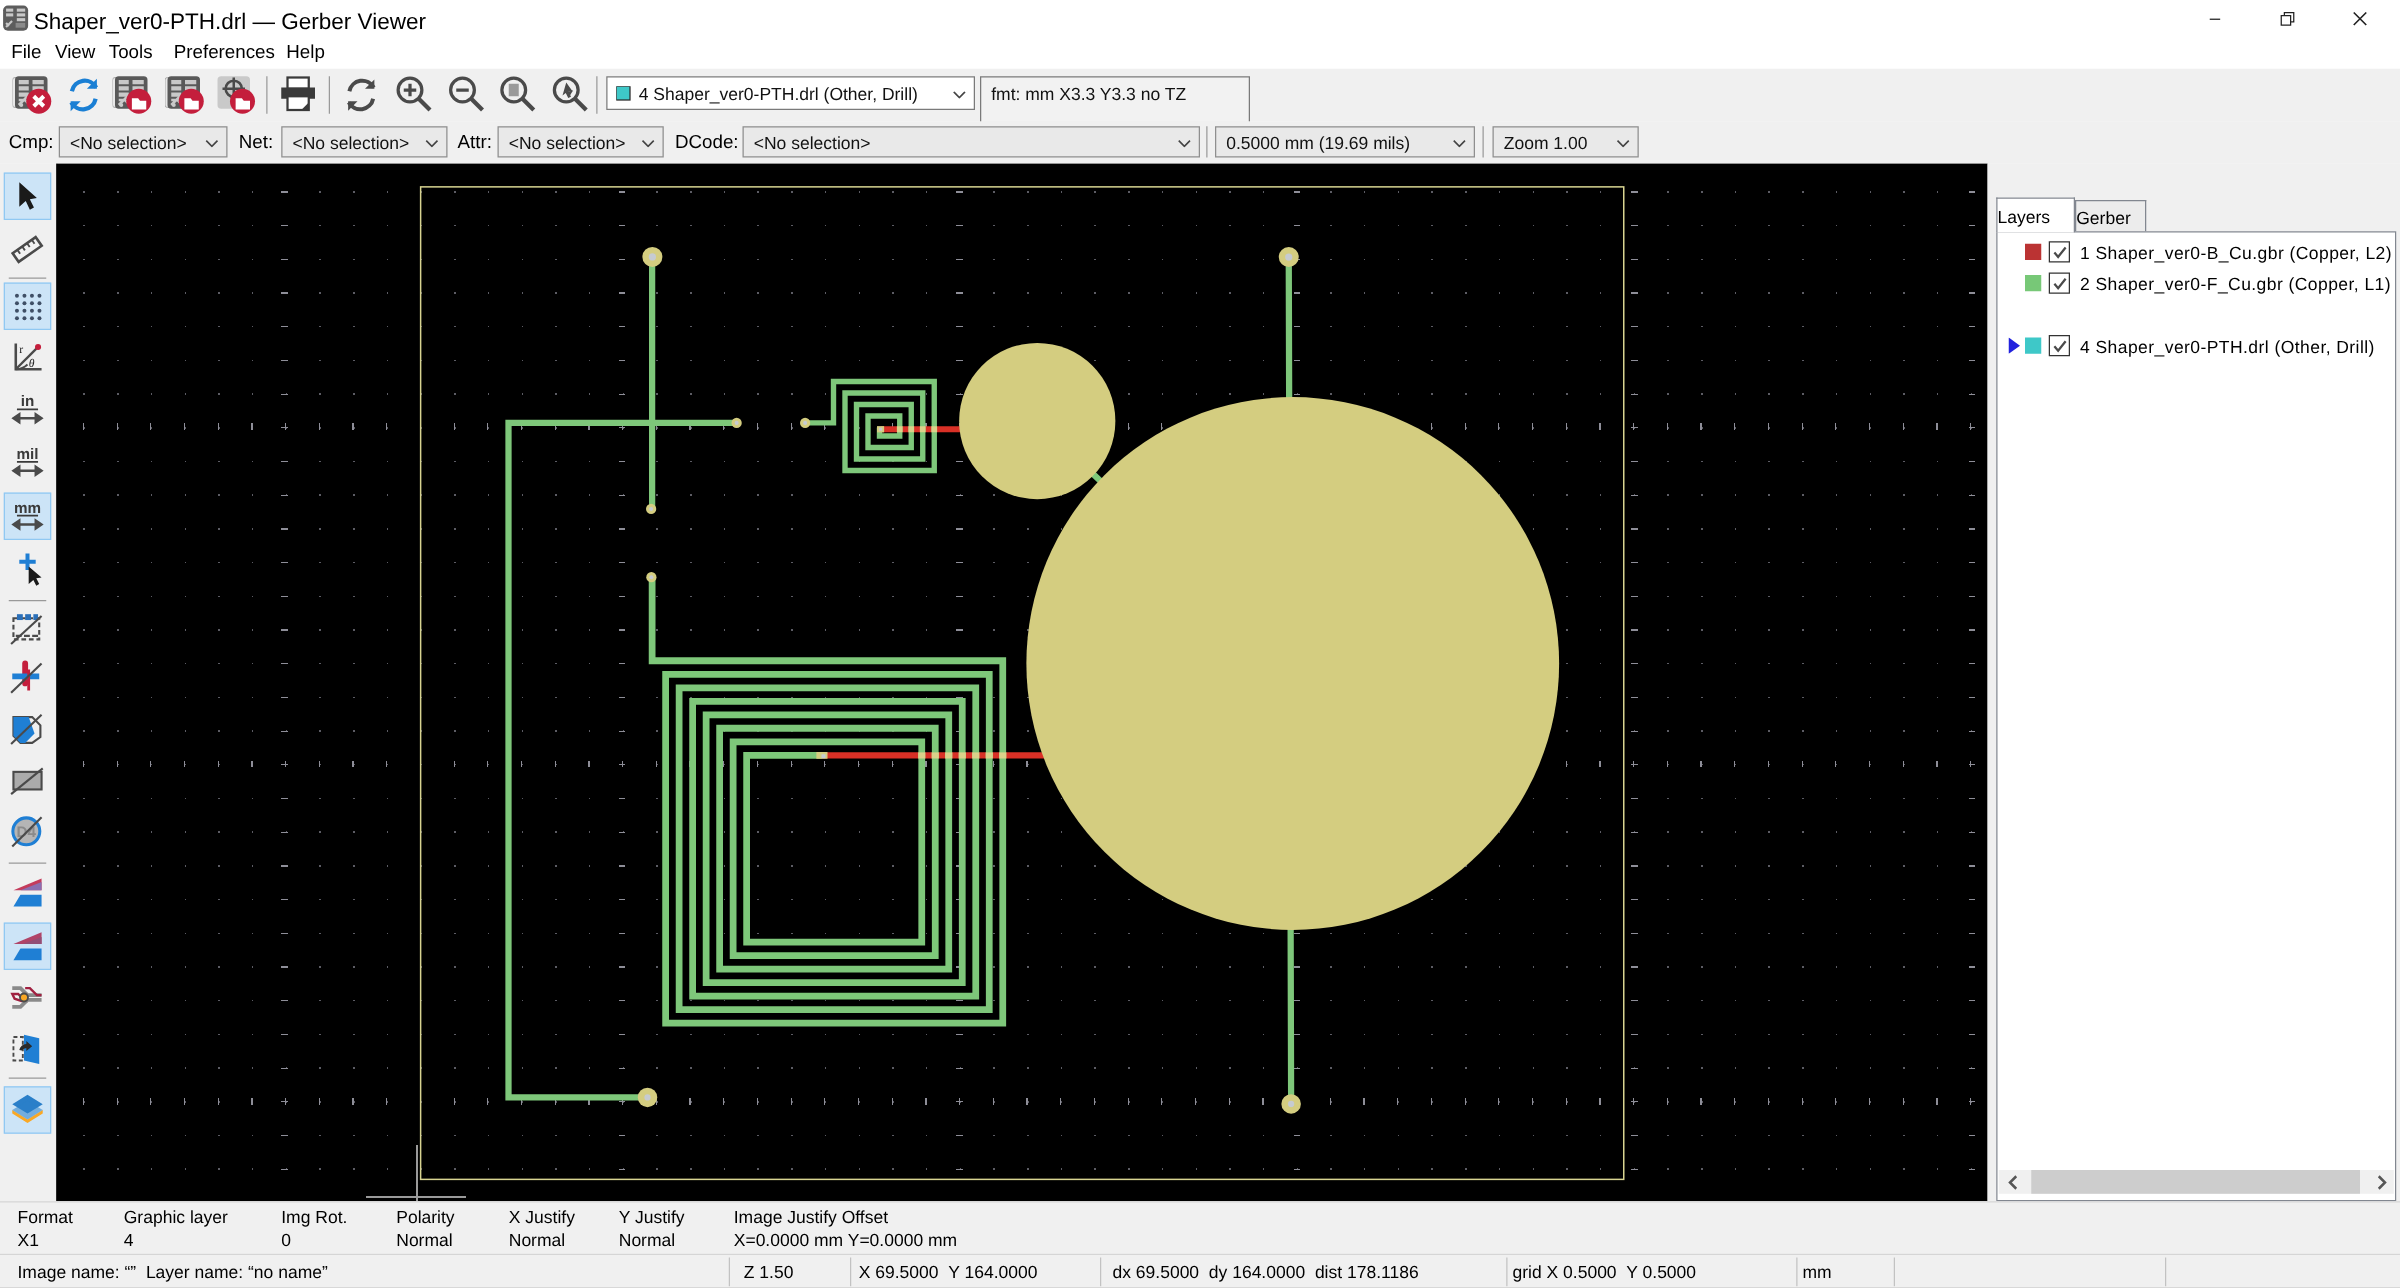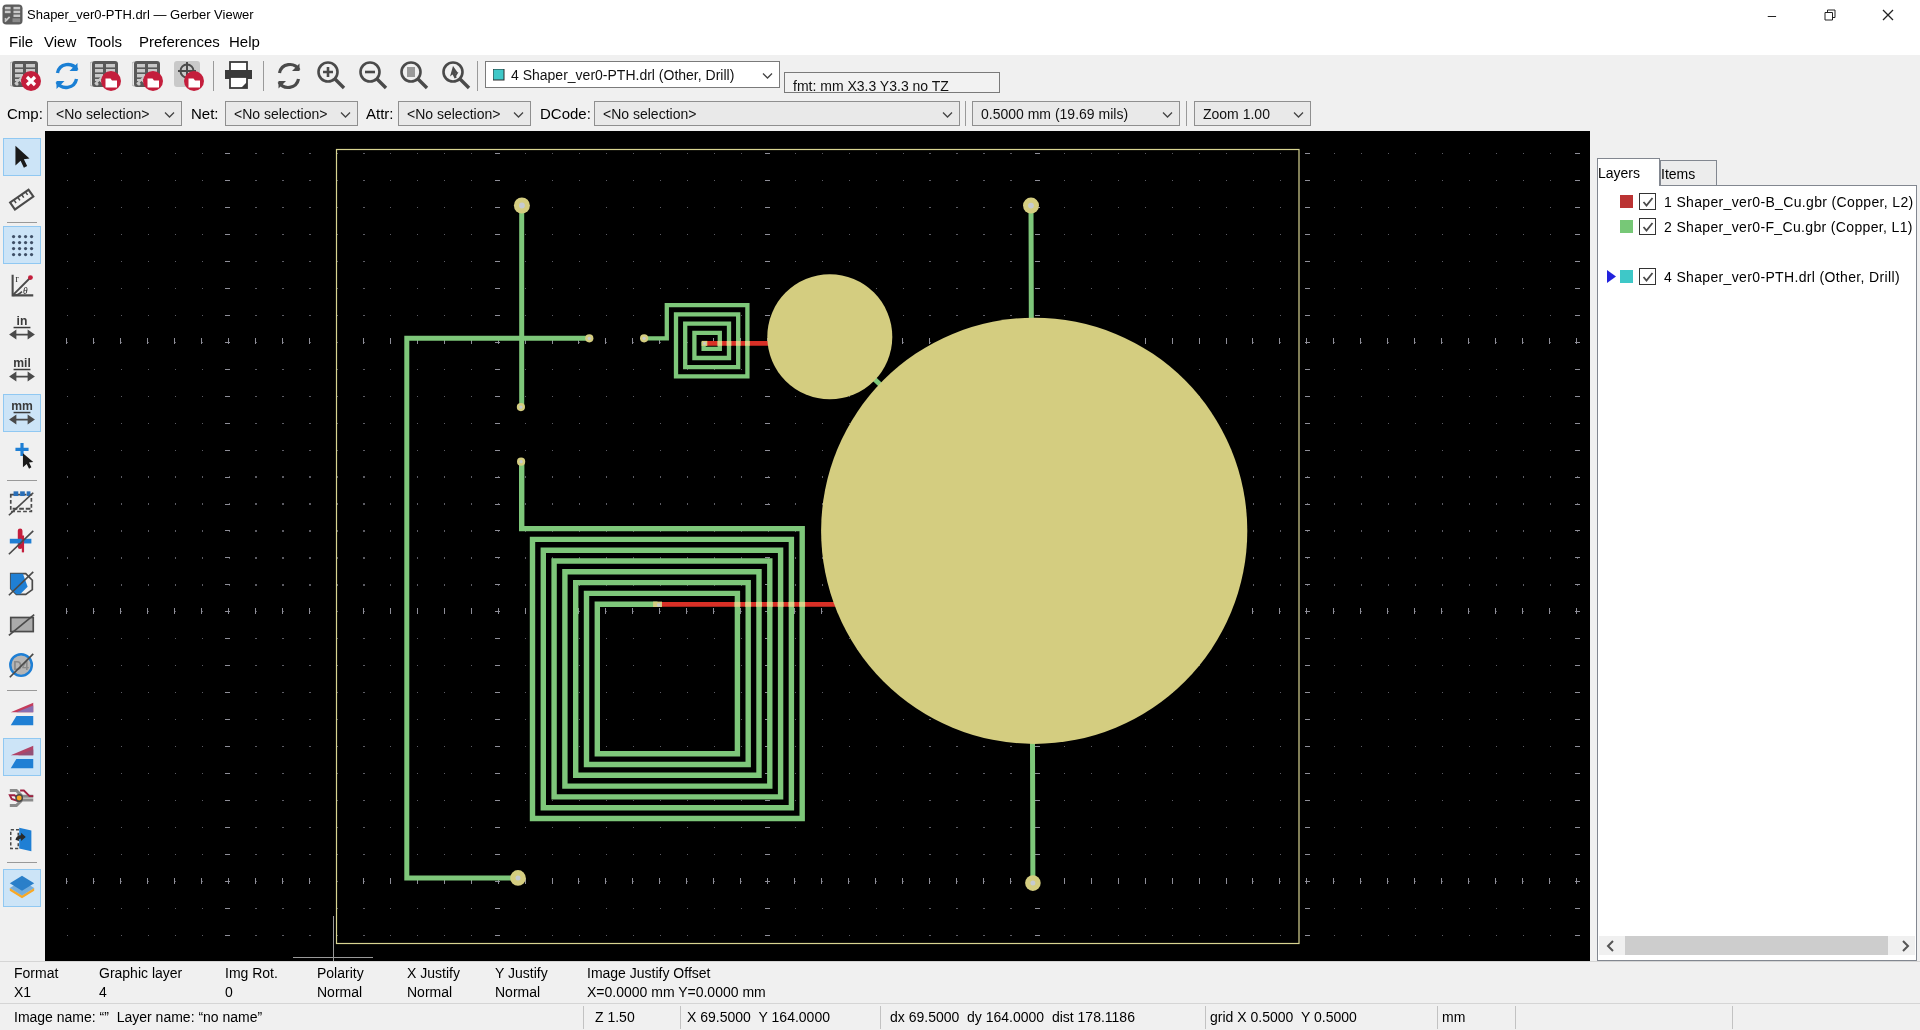--- a/index.html
+++ b/index.html
@@ -1,17 +1,17 @@
 <!DOCTYPE html>
 <html><head><meta charset="utf-8"><style>
 *{margin:0;padding:0;box-sizing:border-box;}
 html,body{width:1920px;height:1030px;overflow:hidden;font-family:"Liberation Sans",sans-serif;background:#fff;}
 .abs{position:absolute;}
 #titlebar{position:absolute;left:0;top:0;width:1920px;height:30px;background:#fff;}
-#titlebar .title{position:absolute;left:27px;top:7px;font-size:13px;color:#000;}
+#titlebar .title{position:absolute;left:27px;top:7px;font-size:18px;color:#000;}
 .winbtn{position:absolute;top:0;width:46px;height:30px;text-align:center;line-height:30px;font-size:15px;color:#222;}
 #menubar{position:absolute;left:0;top:30px;width:1908px;height:25px;background:#fff;font-size:15px;color:#000;}
 #menubar span{position:absolute;top:3px;}
 #toolbar1{position:absolute;left:0;top:55px;width:1920px;height:42px;background:#f0f0f0;}
 #toolbar2{position:absolute;left:0;top:97px;width:1920px;height:34px;background:#f0f0f0;font-size:15px;}
 #toolbar2 .lbl{position:absolute;top:8px;color:#000;text-align:center;}
 .combo{position:absolute;top:4px;height:25px;background:#e9e9e9;border:1px solid #8f8f8f;font-size:14px;color:#111;}
 .combo .txt{position:absolute;left:8px;top:4px;white-space:nowrap;}
 .combo .chev{position:absolute;right:6px;top:10px;width:11px;height:6px;}
 .combo .chev svg{display:block;}
@@ -164,21 +164,21 @@
       <svg class="abs" style="left:7px;top:7px" width="12" height="12">
         <rect x="0" y="0" width="11" height="11" fill="#3ec8c8" stroke="#2a2a2a"></rect>
       </svg>
       <span class="txt" style="left:25px;top:5px">4 Shaper_ver0-PTH.drl (Other, Drill)</span>
       <span class="chev" style="top:11px">
         <svg width="11" height="6" viewBox="0 0 11 6">
           <path d="M1 0.5 L5.5 5 L10 0.5" stroke="#444" stroke-width="1.3" fill="none"></path>
         </svg>
       </span>
     </div>
-    <div class="combo" style="left:784px;top:17px;width:216px;height:21px;background:#f2f2f2;border-color:#7a7a7a">
+    <div class="combo" style="left:784px;top:6px;width:216px;height:39px;background:#f2f2f2;border-color:#7a7a7a">
       <span class="txt" style="top:5px">fmt: mm X3.3 Y3.3 no TZ</span>
     </div>
   </div>
 <div id="toolbar2">
     <span class="lbl" style="left:7px">Cmp:</span>
     <div class="combo" style="left:47px;width:135px">
       <span class="txt">&lt;No selection&gt;</span>
       <span class="chev">
         <svg width="11" height="6" viewBox="0 0 11 6">
           <path d="M1 0.5 L5.5 5 L10 0.5" stroke="#444" stroke-width="1.3" fill="none"></path>
@@ -395,21 +395,21 @@
       <circle cx="518.0" cy="877.9" r="2.5" fill="#c6cbd1"></circle>
       <circle cx="1031.0" cy="205.6" r="8.0" fill="#d4cd80"></circle>
       <circle cx="1031.0" cy="205.6" r="2.9" fill="#c6cbd1"></circle>
       <circle cx="1032.9" cy="883.1" r="7.8" fill="#d4cd80"></circle>
       <circle cx="1032.9" cy="883.1" r="2.5" fill="#c6cbd1"></circle>
       <path d="M333.5 916.2V961 M293.1 957.5H372.5" stroke="#9a9a9a" stroke-width="1" shape-rendering="crispEdges"></path>
     </svg>
   </div>
 <div id="rpanel">
     <div class="tab" style="left:7px;top:27px;width:63px;height:28px;background:#fff;border:1px solid #828790;border-bottom:none;line-height:28px;z-index:2">Layers</div>
-    <div class="tab" style="left:70px;top:29px;width:57px;height:26px;background:#ececec;border:1px solid #828790;border-bottom:none;line-height:26px">Items</div>
+    <div class="tab" style="left:70px;top:29px;width:57px;height:26px;background:#ececec;border:1px solid #828790;border-bottom:none;line-height:26px">Gerber</div>
     <div id="lmlist">
       <div class="lrow" style="top:4px">
         <div class="swatch" style="background:#bb3333"></div>
         <div class="chk">
           <svg width="14" height="14" viewBox="0 0 14 14">
             <path d="M2.5 7 L5.5 10.5 L11.5 3" stroke="#4a4a4a" stroke-width="1.8" fill="none"></path>
           </svg>
         </div>
         <span class="ltxt">1 Shaper_ver0-B_Cu.gbr (Copper, L2)</span>
       </div>

